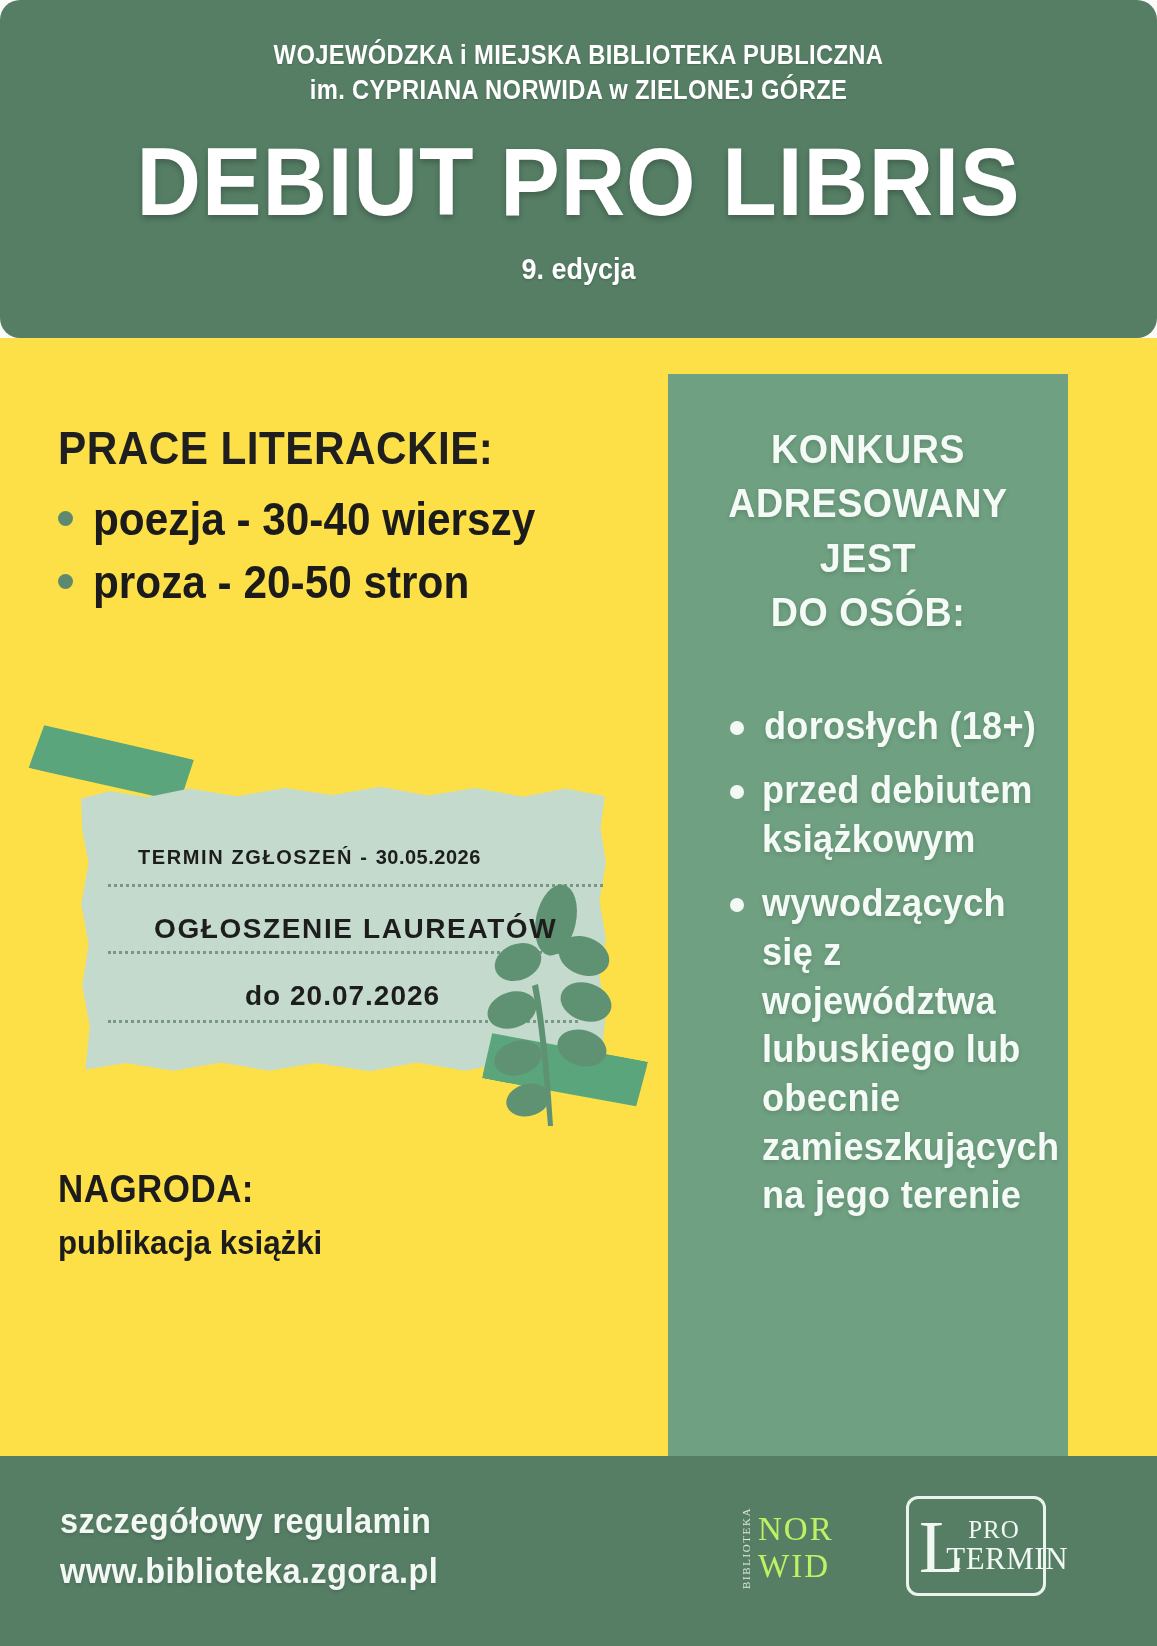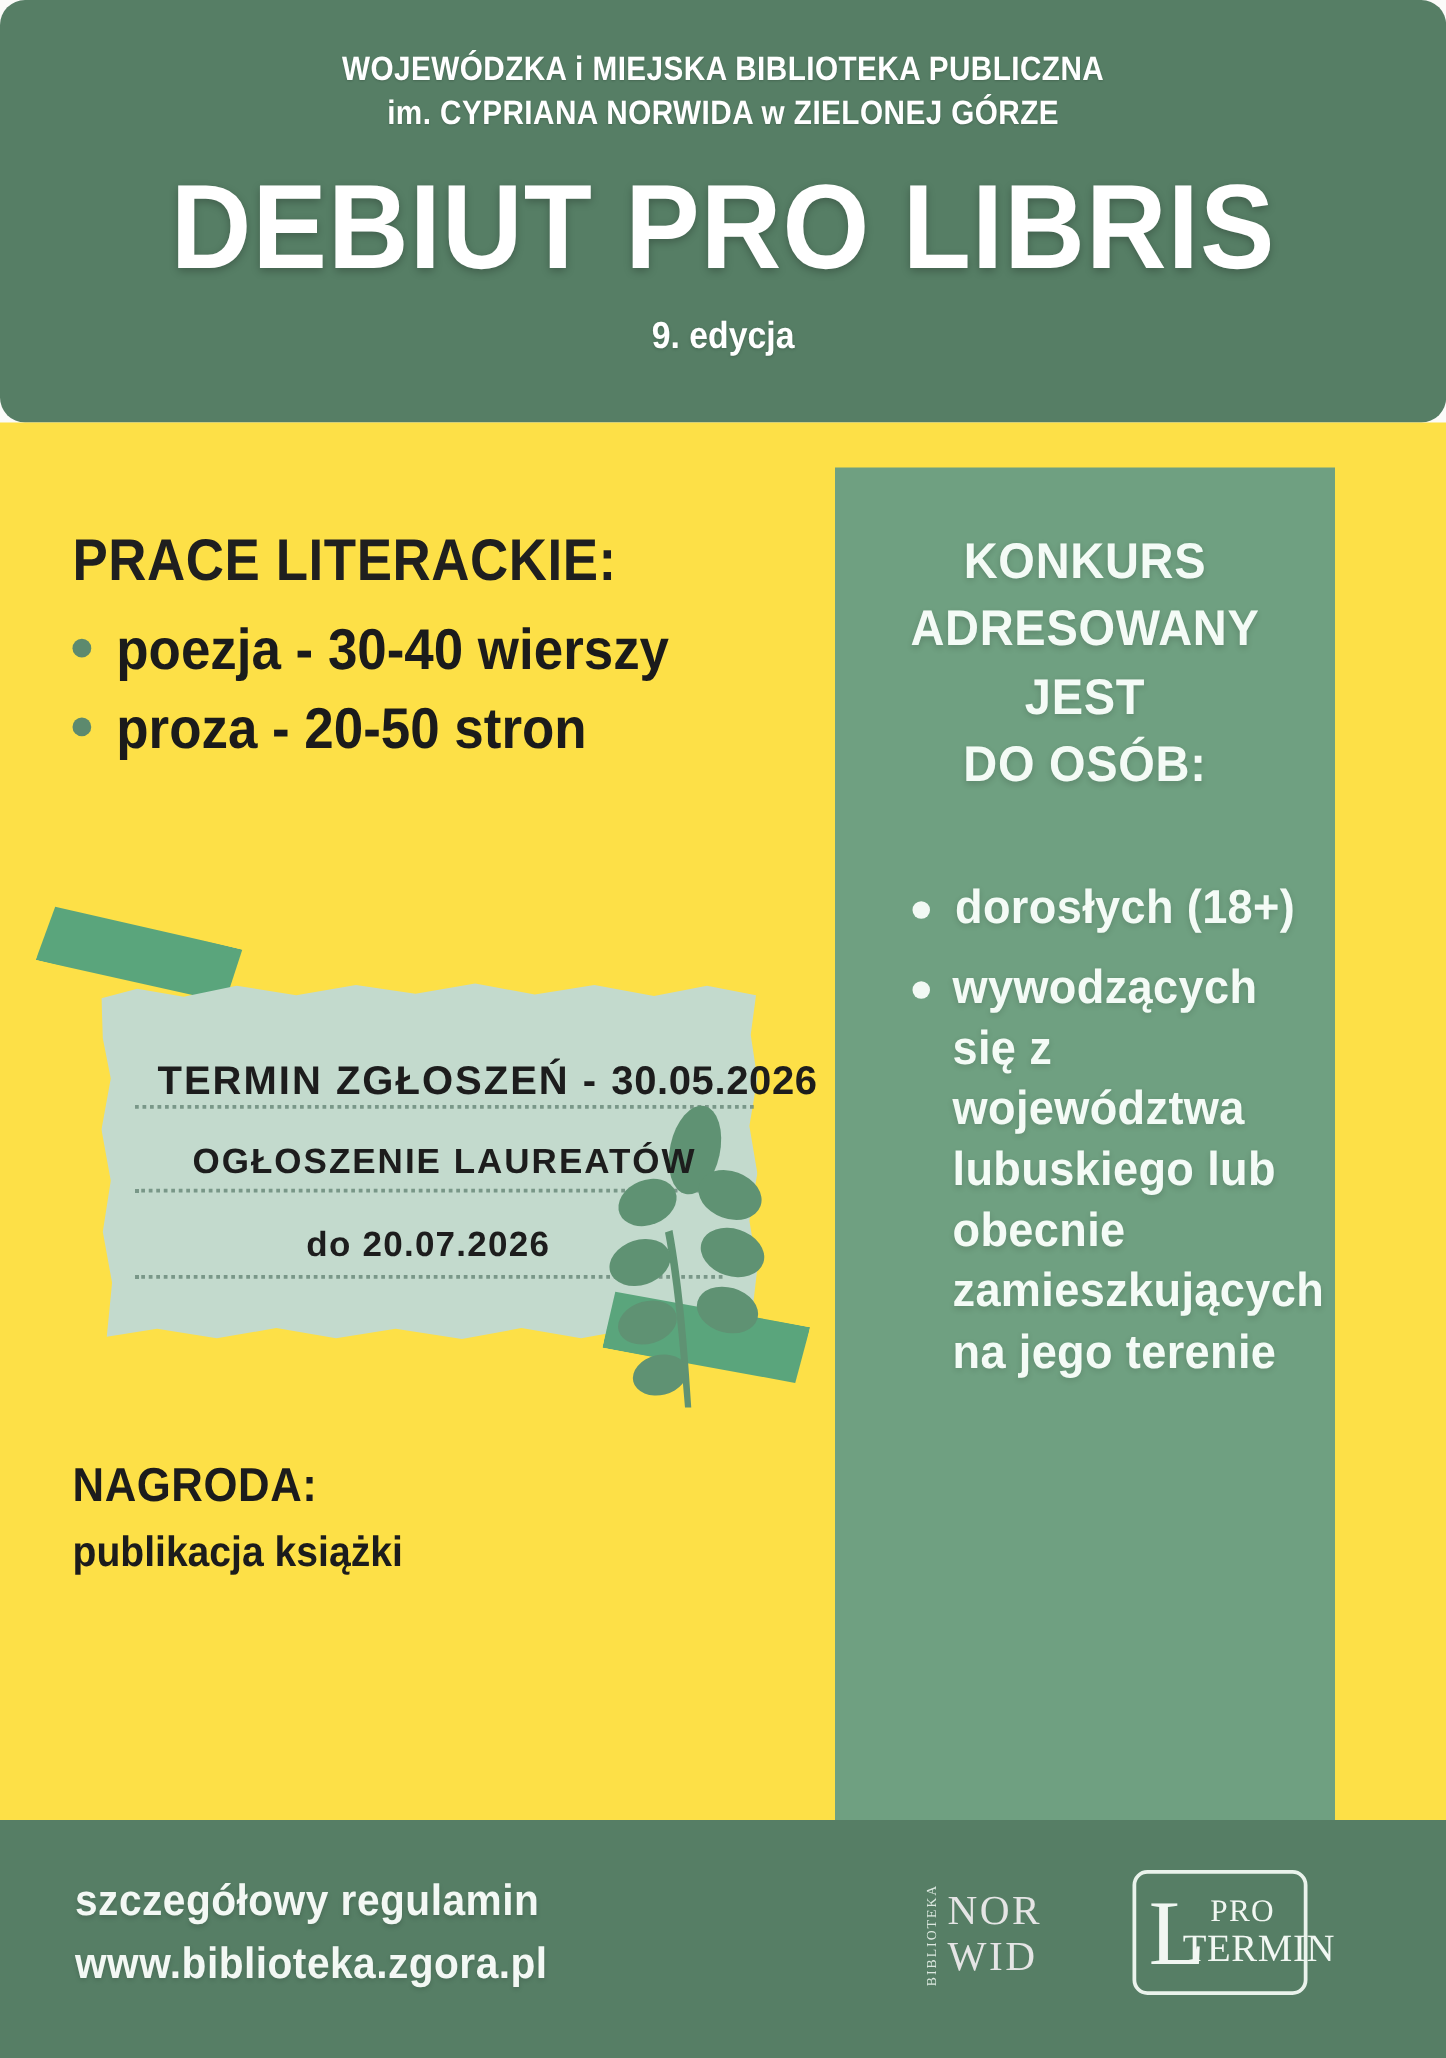--- a/index.html
+++ b/index.html
@@ -175,21 +175,21 @@
   }
   .note-line {
     position: absolute;
     font-family: "Liberation Sans Narrow", "Liberation Sans", sans-serif;
     font-weight: 700;
     color: #1d1d1d;
     white-space: nowrap;
     letter-spacing: 1.6px;
     z-index: 3;
   }
-  .note-l1 { left: 96px; top: 118px; font-size: 32px; text-align: center; }
+  .note-l1 { left: 108px; top: 118px; font-size: 20px; text-align: center; }
   .note-l1 .date { letter-spacing: 0.5px; }
   .note-l2 { left: 124px; top: 185px; font-size: 28px; }
   .note-l3 { left: 215px; top: 252px; font-size: 28px; letter-spacing: 1px; }
 
   .dashed {
     position: absolute;
     height: 0;
     border-top: 3px dotted #6d8c7c;
     z-index: 2;
     opacity: 0.85;
@@ -328,21 +328,21 @@
     letter-spacing: 1.6px;
     color: #e6f0e9;
     margin-right: 6px;
     opacity: 0.93;
   }
   .norwid-words {
     font-family: "Liberation Serif", serif;
     font-size: 33px;
     line-height: 1.12;
     letter-spacing: 2px;
-    color: #e5e5e5;
+    color: #bef264;
   }
 
   
   .logo-prolibris {
     position: absolute;
     left: 906px;
     top: 40px;
     width: 140px;
     height: 100px;
     border: 3px solid #eaf3ec;
@@ -448,20 +448,24 @@
         <div>DO OSÓB:</div>
       </div>
 
       <ul class="panel-list">
         <li>
           <span class="pdot"></span>
           <span class="ptxt">dorosłych (18+)</span>
         </li>
         <li>
           <span class="pdot"></span>
+          <span class="ptxt">przed debiutem książkowym</span>
+        </li>
+        <li>
+          <span class="pdot"></span>
           <span class="ptxt">wywodzących się z województwa lubuskiego lub obecnie zamieszkujących na jego terenie</span>
         </li>
       </ul>
     </div>
 
   </div>
 
   <div class="footer">
     <div class="footer-text">
       <div>szczegółowy  regulamin</div>

